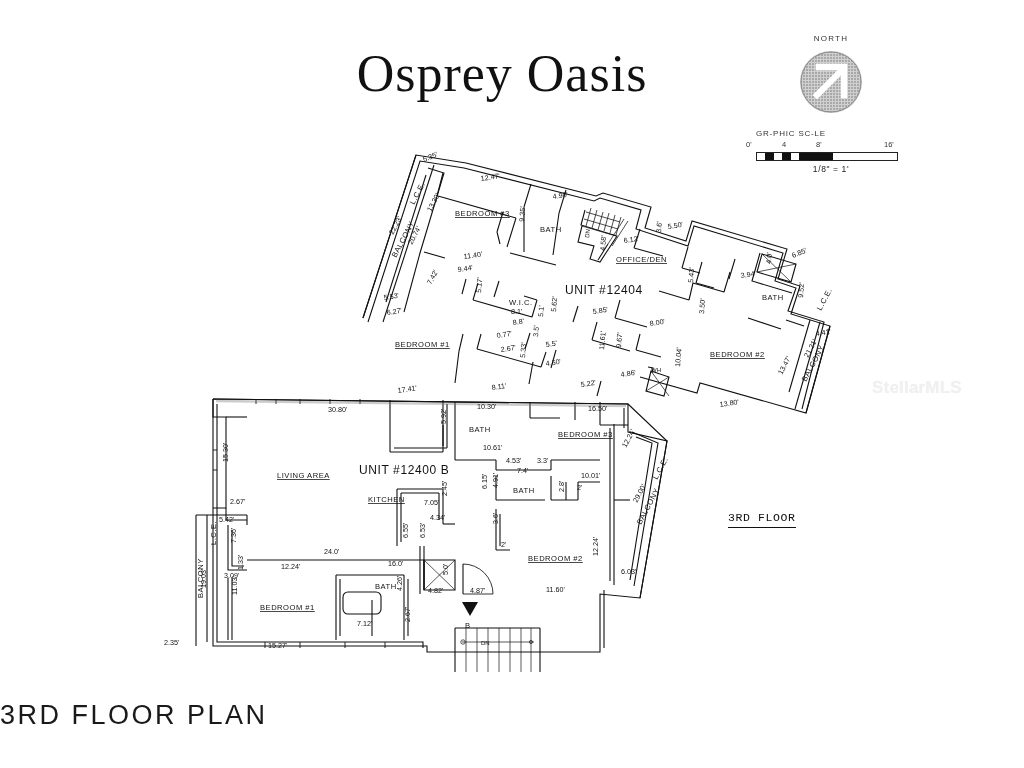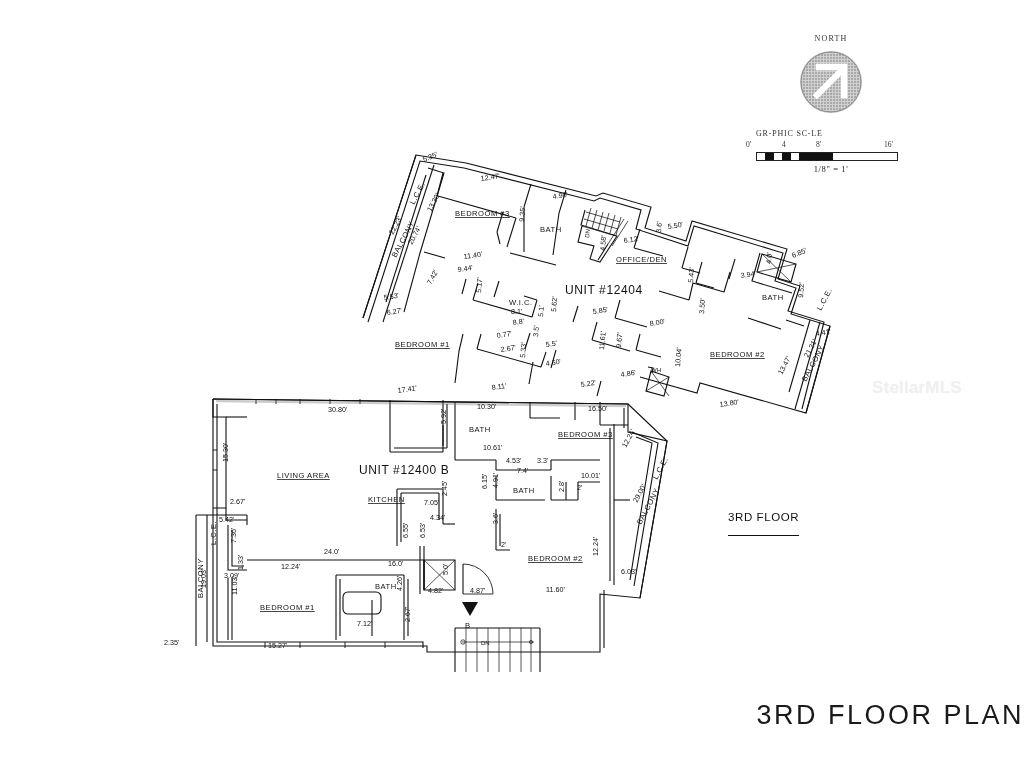--- a/index.html
+++ b/index.html
@@ -7,43 +7,43 @@
   #page{position:relative;width:1024px;height:768px;background:#fff;}
 
   
   .plan-title{
     position:absolute;left:0;top:48px;width:1024px;text-align:center;
     font-family:"Liberation Serif",serif;font-size:52px;letter-spacing:1px;
     color:#111;line-height:1;
   }
   .plan-title-shift{position:relative;left:-10px;}
   .bottom-title{
-    position:absolute;left:0;top:700px;width:1024px;text-align:right;
+    position:absolute;left:0;top:700px;width:1024px;text-align:left;
     font-family:"Liberation Sans",sans-serif;font-size:27px;letter-spacing:2.5px;color:#1a1a1a;
   }
 
   
-  .north-block{position:absolute;left:756px;top:34px;width:150px;font-family:Liberation Serif, serif;}
+  .north-block{position:absolute;left:756px;top:34px;width:150px;}
   .north-label{text-align:center;font-size:8px;letter-spacing:1.2px;color:#333;}
   .compass{position:relative;margin:8px auto 0;width:62px;height:62px;border-radius:50%;
            background:#c9c9c9;overflow:hidden;}
   .compass svg{display:block;}
   .scale-label{margin-top:16px;font-size:8px;letter-spacing:0.8px;color:#333;}
   .scale-ticks{position:relative;height:11px;margin-top:2px;font-size:7.5px;color:#333;}
   .scale-ticks span{position:absolute;top:0;}
   .t0{left:-10px;} .t4{left:26px;} .t8{left:60px;} .t16{left:128px;text-align:right;}
   .scale-bar{position:relative;margin-top:1px;height:9px;width:142px;border:1px solid #222;
              background:#fff;box-sizing:border-box;}
   .scale-bar i{position:absolute;top:0;bottom:0;background:#111;display:block;}
   .scale-eq{text-align:center;font-size:8.5px;margin-top:3px;letter-spacing:0.6px;color:#222;}
 
   
   .floor-note{
     position:absolute;left:728px;top:511px;font-size:11.5px;letter-spacing:0.6px;
-    color:#111;border-bottom:1px solid #111;padding-bottom:12px;
+    color:#111;border-bottom:1px solid #111;padding-bottom:3px;font-family:Liberation Mono, monospace;
   }
 
   
   .watermark{
     position:absolute;left:872px;top:378px;font-size:17px;font-weight:bold;
     color:#f0f0f0;letter-spacing:0.2px;white-space:nowrap;
     text-shadow:0 0 1px #eeeeee;
   }
 
   
@@ -52,20 +52,23 @@
   .rm{font-size:7.6px;letter-spacing:0.5px;}
   .dim{font-size:7.2px;}
   .unit{font-size:12px;letter-spacing:0.6px;}
   .tiny{font-size:6px;}
 </style>
 </head>
 <body>
 
 <div id="page">
 
+  <div class="plan-title">
+    <span class="plan-title-shift">Osprey Oasis</span>
+  </div>
 
   <div class="north-block">
     <div class="north-label">NORTH</div>
     <div class="compass">
       <svg width="62" height="62" viewBox="0 0 62 62">
         <defs>
           <pattern id="dots" width="3" height="3" patternUnits="userSpaceOnUse">
             <rect width="3" height="3" fill="#d0d0d0"></rect>
             <circle cx="1" cy="1" r="0.75" fill="#6e6e6e"></circle>
           </pattern>

